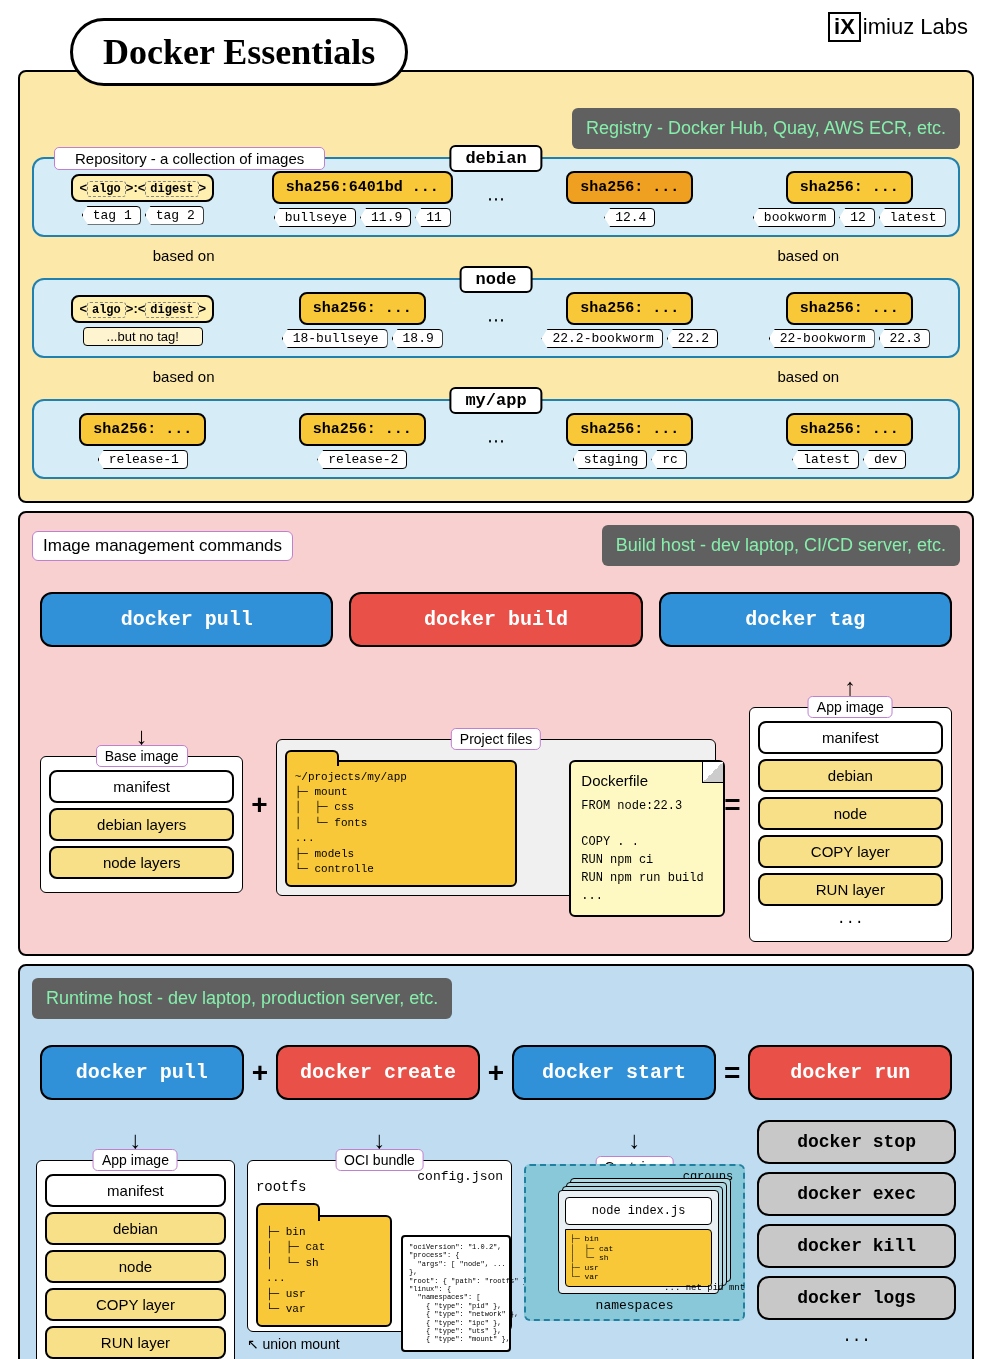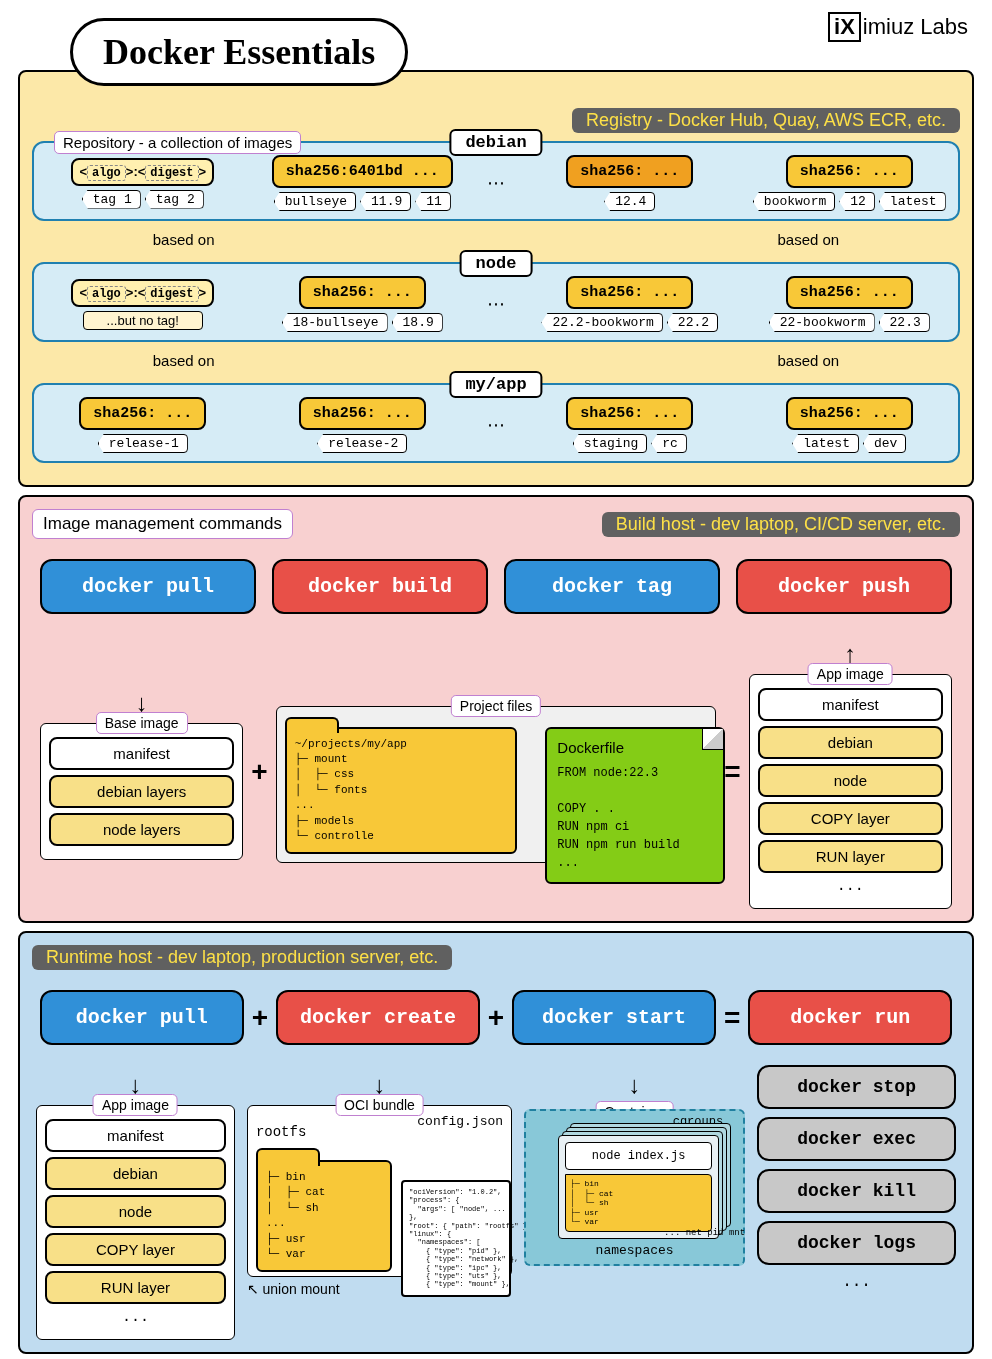--- a/index.html
+++ b/index.html
@@ -10,81 +10,81 @@
 .logo { position: absolute; top: 12px; right: 24px; font-size: 22px; font-weight: 400; z-index: 10; }
 .logo .ix { display: inline-block; border: 2px solid #000; padding: 0 4px; font-weight: bold; margin-right: 2px; }
 
 .title-bubble { position: absolute; top: 18px; left: 70px; background: #fff; border: 3px solid #000; border-radius: 40px; padding: 10px 30px; font-size: 36px; font-weight: bold; z-index: 5; }
 
 .section { border: 2px solid #000; border-radius: 8px; margin: 8px; padding: 12px; position: relative; }
 .sec-registry { background: #fce8a8; margin-top: 60px; padding-top: 36px; }
 .sec-build { background: #f8d0d0; }
 .sec-runtime { background: #c0dcf0; }
 
-.header-pill { background: #606060; color: #fde047; border-radius: 6px; padding: 2px 14px; font-size: 18px; display: inline-block; }
+.header-pill { background: #606060; color: #86efac; border-radius: 6px; padding: 10px 14px; font-size: 18px; display: inline-block; }
 .label-pill { background: #fff; border: 1.5px solid #c080d0; border-radius: 6px; padding: 4px 10px; font-size: 17px; display: inline-block; }
 .section-head { display: flex; justify-content: space-between; align-items: center; margin-bottom: 10px; }
 .sec-registry .header-pill { float: right; margin-bottom: 8px; }
 
 .repo { background: #d6ecf6; border: 2px solid #2080b0; border-radius: 12px; padding: 8px 10px; margin: 10px 0; position: relative; clear: both; }
-.repo-label { position: absolute; top: -12px; left: 20px; background: #fff; border: 1px solid #c080d0; border-radius: 5px; padding: 2px 8px; font-size: 15px; }
+.repo-label { position: absolute; top: -12px; left: 20px; background: #fff; border: 1px solid #c080d0; border-radius: 5px; padding: 2px 20px; font-size: 15px; }
 .repo-name { position: absolute; top: -14px; left: 50%; transform: translateX(-50%); background: #fff; border: 2px solid #000; border-radius: 6px; padding: 2px 14px; font-size: 17px; font-weight: bold; }
 
 .img-row { display: flex; align-items: center; gap: 22px; padding-top: 4px; }
 .img-col { display: flex; flex-direction: column; align-items: center; gap: 4px; flex: 1; }
 .ellipsis { font-size: 18px; padding: 0 4px; }
 
 .sha { border: 2px solid #000; border-radius: 8px; padding: 6px 12px; font-size: 15px; font-weight: bold; white-space: nowrap; }
 .sha-yellow { background: #f8c838; }
 .sha-orange { background: #f0a020; }
 .sha-template { background: #fff0b0; font-size: 13px; padding: 4px 6px; }
 .sha-template code { border: 1px dashed #888; padding: 0 4px; border-radius: 3px; font-family: 'Courier New', monospace; font-size: 12px; }
 
 .tags { display: flex; gap: 4px; flex-wrap: wrap; justify-content: center; }
 .tag { background: #fff; border: 1.5px solid #000; border-radius: 4px; padding: 1px 8px; font-size: 13px; font-family: 'Courier New', monospace; position: relative; clip-path: polygon(6px 0, 100% 0, 100% 100%, 6px 100%, 0 50%); padding-left: 10px; }
 
 .based-on { text-align: center; font-size: 15px; margin: 4px 0 14px; display: flex; justify-content: space-around; gap: 40px; }
 
-.cmd-row { display: flex; align-items: center; gap: 16px; margin: 20px 0 20px; padding: 0 8px; }
+.cmd-row { display: flex; align-items: center; gap: 16px; margin: 26px 0 20px; padding: 0 8px; }
 .cmd { border: 2px solid #000; border-radius: 12px; padding: 14px 4px; font-size: 20px; font-weight: bold; color: #fff; text-align: center; flex: 1; font-family: 'Courier New', monospace; }
 .cmd-blue { background: #3090d8; }
 .cmd-red { background: #e85048; }
 .cmd-gray { background: #c8c8c8; color: #000; }
 .plus-eq { font-size: 28px; font-weight: bold; }
 
 .build-row { display: flex; align-items: center; gap: 8px; padding: 0 8px; }
 .build-col { flex: 1; }
 
 .img-card { background: #fff; border: 1.5px solid #000; border-radius: 6px; padding: 8px; position: relative; }
 .img-card-label { position: absolute; top: -12px; left: 50%; transform: translateX(-50%); background: #fff; border: 1px solid #c080d0; border-radius: 5px; padding: 2px 8px; font-size: 14px; white-space: nowrap; }
 .layer { border: 2px solid #000; border-radius: 8px; padding: 6px 10px; margin: 5px 0; font-size: 15px; text-align: center; }
 .layer-white { background: #fff; }
 .layer-yellow { background: #f8e088; }
 .layer-more { border: none; padding: 0; font-family: 'Courier New', monospace; }
 
 .project-card { background: #f0f0f0; border: 1.5px solid #000; border-radius: 6px; padding: 10px 8px 8px; position: relative; }
 .folder { background: #f8c838; border: 2px solid #000; border-radius: 0 6px 6px 6px; padding: 8px; position: relative; }
 .folder::before { content: ''; position: absolute; top: -12px; left: -2px; width: 50px; height: 14px; background: #f8c838; border: 2px solid #000; border-bottom: none; border-radius: 6px 6px 0 0; }
 .tree { font-family: 'Courier New', monospace; font-size: 11px; white-space: pre; line-height: 1.4; }
-.dockerfile { position: absolute; top: 20px; right: -10px; background: #84cc16; border: 2px solid #000; border-radius: 6px 6px 6px 6px; padding: 10px; width: 180px; font-size: 12px; }
+.dockerfile { position: absolute; top: 20px; right: -10px; background: #fef9c3; border: 2px solid #000; border-radius: 6px 6px 6px 6px; padding: 10px; width: 156px; font-size: 12px; }
 .dockerfile::after { content: ''; position: absolute; top: 0; right: 0; width: 20px; height: 20px; background: linear-gradient(135deg, #fff 50%, #ccc 50%); border-left: 1px solid #000; border-bottom: 1px solid #000; }
 .dockerfile-name { font-size: 15px; margin-bottom: 8px; }
 .dockerfile-body { font-family: 'Courier New', monospace; font-size: 12px; white-space: pre; line-height: 1.5; }
 
 .runtime-row { display: flex; gap: 12px; align-items: flex-start; padding: 0 4px; }
 .runtime-col { flex: 1; position: relative; }
 .runtime-col-narrow { flex: 0.9; }
 
 .folder2 { background: #f8c838; border: 2px solid #000; border-radius: 0 6px 6px 6px; padding: 8px; position: relative; margin-top: 20px; }
 .folder2::before { content: ''; position: absolute; top: -14px; left: -2px; width: 60px; height: 16px; background: #f8c838; border: 2px solid #000; border-bottom: none; border-radius: 6px 6px 0 0; }
 .config-json { position: absolute; top: 20px; right: -8px; background: #fff; border: 2px solid #000; border-radius: 4px; padding: 6px; width: 110px; font-size: 7px; font-family: 'Courier New', monospace; white-space: pre; line-height: 1.2; }
 .union { font-size: 14px; margin-top: 4px; }
 
 .container-box { background: #88c8d8; border: 2px dashed #2080a0; border-radius: 6px; padding: 18px 10px 6px; position: relative; margin-top: 10px; }
-.cgroups { position: absolute; top: 4px; right: 20px; font-size: 12px; font-family: 'Courier New', monospace; }
+.cgroups { position: absolute; top: 4px; right: 10px; font-size: 12px; font-family: 'Courier New', monospace; }
 .namespaces { text-align: center; font-size: 13px; font-family: 'Courier New', monospace; margin-top: 4px; }
 .caps { position: absolute; left: 2px; top: 50%; transform: translateY(-50%) rotate(-90deg); transform-origin: center; font-size: 11px; background: #f8f0b0; padding: 1px 4px; font-family: 'Courier New', monospace; }
 .stack { position: relative; margin: 6px 14px 4px 22px; }
 .stack-layer { position: absolute; background: #b0d8e0; border: 1.5px solid #000; border-radius: 4px; width: 100%; height: 100%; }
 .stack-layer:nth-child(1) { top: -12px; left: 12px; }
 .stack-layer:nth-child(2) { top: -8px; left: 8px; }
 .stack-layer:nth-child(3) { top: -4px; left: 4px; }
 .stack-main { position: relative; background: #e8f0f4; border: 1.5px solid #000; border-radius: 4px; padding: 6px; }
 .proc { background: #fff; border: 1.5px solid #000; border-radius: 4px; padding: 6px; font-size: 12px; text-align: center; font-family: 'Courier New', monospace; margin-bottom: 4px; }
 .mini-folder { background: #f8c838; border: 1.5px solid #000; border-radius: 0 4px 4px 4px; padding: 4px; font-size: 8px; font-family: 'Courier New', monospace; white-space: pre; line-height: 1.2; }
@@ -225,21 +225,20 @@
 
 <div class="section sec-build">
   <div class="section-head">
     <div class="label-pill">Image management commands</div>
     <div class="header-pill">Build host - dev laptop, CI/CD server, etc.</div>
   </div>
   <div class="cmd-row">
     <div class="cmd cmd-blue">docker pull</div>
     <div class="cmd cmd-red">docker build</div>
     <div class="cmd cmd-blue">docker tag</div>
-    <div class="cmd cmd-red">docker push</div>
   </div>
   <div class="build-row">
     <div class="build-col" style="flex:0.6">
       <div class="arrow-down">↓</div>
       <div class="img-card">
         <div class="img-card-label">Base image</div>
         <div class="layer layer-white">manifest</div>
         <div class="layer layer-yellow">debian layers</div>
         <div class="layer layer-yellow">node layers</div>
       </div>

